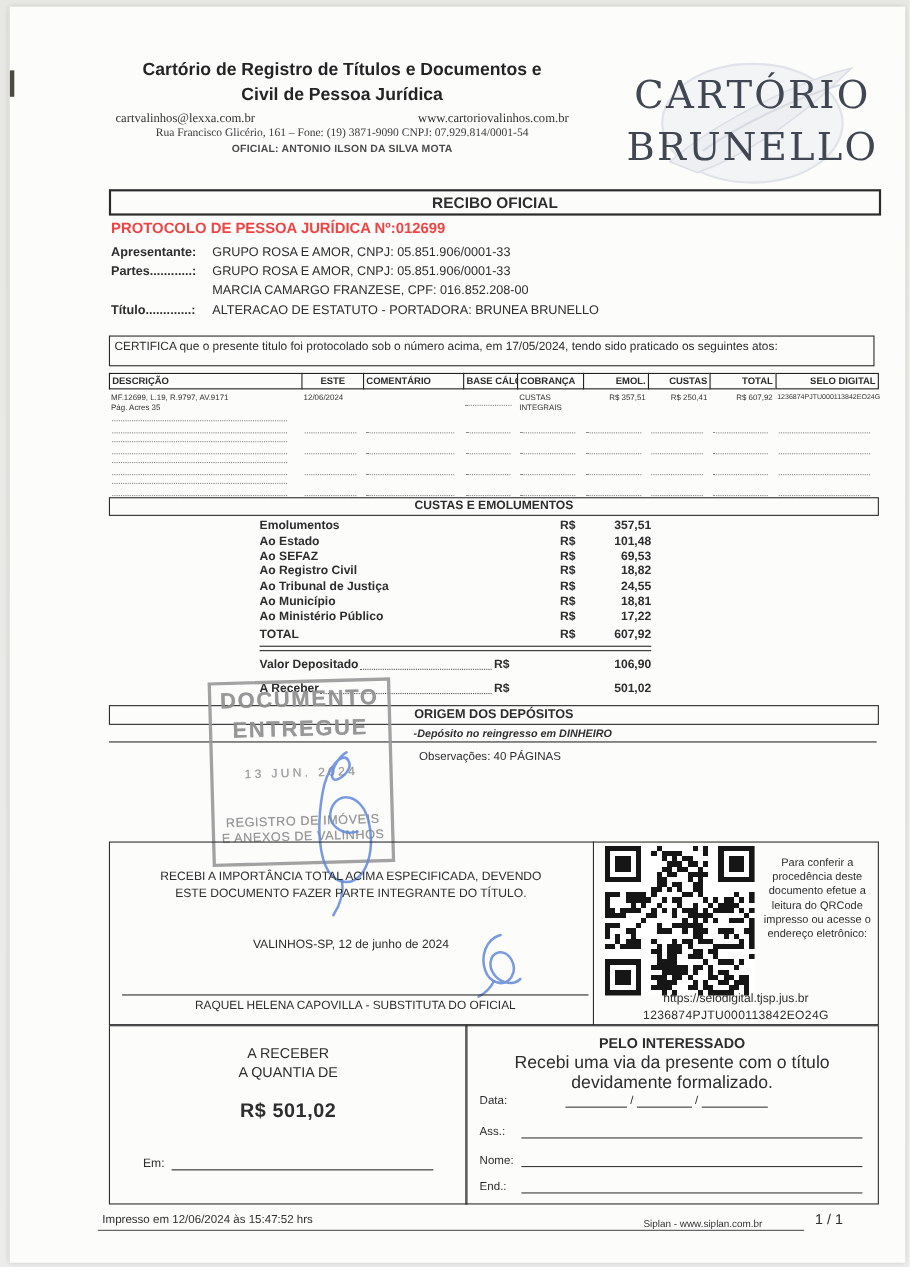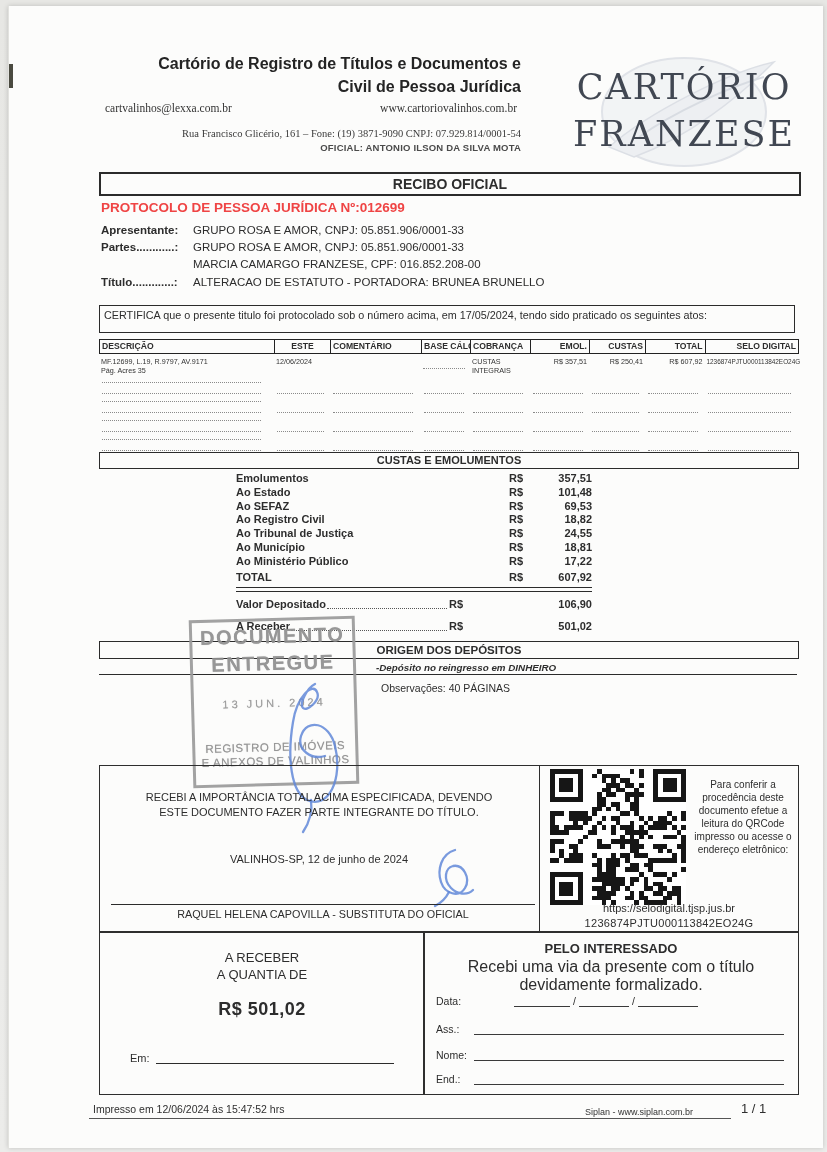--- a/index.html
+++ b/index.html
@@ -10,24 +10,24 @@
   }
   .page{
     position:absolute;left:8px;top:6px;width:814px;height:1142px;
     background:#fcfcfb;box-shadow:0 0 5px rgba(0,0,0,.18);
     border-left:1px solid #e2e2de;
   }
   .abs{position:absolute;}
   .scan-mark{position:absolute;left:0;top:58px;width:4px;height:24px;background:#4a4a40;}
 
   
-  .office{left:92px;top:46px;width:420px;text-align:right;}
+  .office{left:92px;top:46px;width:420px;text-align:center;}
   .office .l1,.office .l2{font-weight:bold;font-size:16px;line-height:23px;color:#242424;}
   .office .contact{display:flex;justify-content:space-between;font-family:"Liberation Serif",serif;font-size:11.5px;margin-top:4px;padding:0 4px;color:#333;gap:16px;}
-  .office .addr{font-family:"Liberation Serif",serif;font-size:10.5px;margin-top:14px;color:#3a3a3a;}
+  .office .addr{font-family:"Liberation Serif",serif;font-size:10.5px;margin-top:2px;color:#3a3a3a;}
   .office .ofc{font-size:9.5px;font-weight:bold;margin-top:3px;color:#4a4a4a;letter-spacing:.2px;}
   .logo{left:540px;top:52px;width:270px;height:110px;text-align:center;}
   .logo .wm{position:absolute;left:30px;top:-6px;opacity:.65;}
   .logo .txt{position:relative;font-family:"DejaVu Serif","Liberation Serif",serif;font-size:35px;line-height:35px;color:#40465364;color:#414752;letter-spacing:2px;margin-top:12px;}
 
   
   .bar{border:2px solid #2b2b2b;text-align:center;font-weight:bold;background:transparent;}
   .recibo-bar{left:90px;top:166px;width:698px;height:20px;font-size:14px;line-height:20px;}
   .protocol{left:92px;top:194px;font-size:13.5px;font-weight:bold;color:#ef4444;}
   .inforow{left:92px;width:700px;font-size:11.5px;display:flex;}
@@ -127,21 +127,21 @@
     <div class="ofc">OFICIAL: ANTONIO ILSON DA SILVA MOTA</div>
   </div>
 
   <div class="abs logo">
     <svg class="wm" width="210" height="120" viewBox="0 0 210 120">
       <ellipse cx="105" cy="60" rx="82" ry="54" fill="#eef0f3" stroke="#d2d6de" stroke-width="2"></ellipse>
       <path d="M30,95 C70,60 150,20 195,10 C160,45 110,85 55,105 Z" fill="#e6e9ee" stroke="#ccd1da" stroke-width="1.5"></path>
       <path d="M60,85 C95,60 150,35 185,25" fill="none" stroke="#c6ccd6" stroke-width="2"></path>
     </svg>
     <div class="txt">CARTÓRIO</div>
-    <div class="txt">FRANZESE</div>
+    <div class="txt">BRUNELLO</div>
   </div>
 
   <div class="abs bar recibo-bar">RECIBO OFICIAL</div>
   <div class="abs protocol">PROTOCOLO DE PESSOA JURÍDICA Nº:012699</div>
 
   <div class="abs inforow" style="top:218px;">
     <span class="lab">Apresentante:</span>
     <span class="val">GRUPO ROSA E AMOR, CNPJ: 05.851.906/0001-33</span>
   </div>
   <div class="abs inforow" style="top:235px;">

